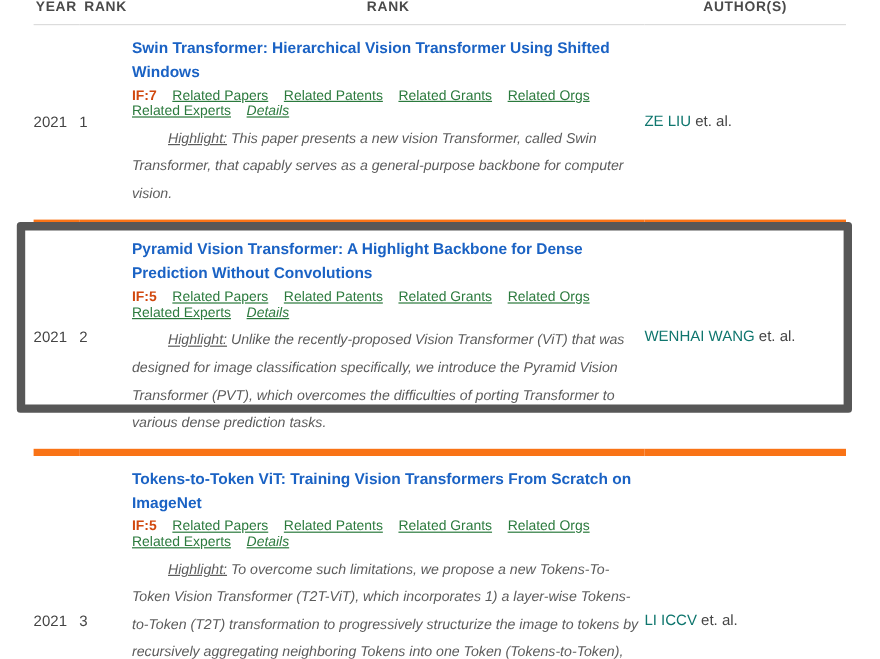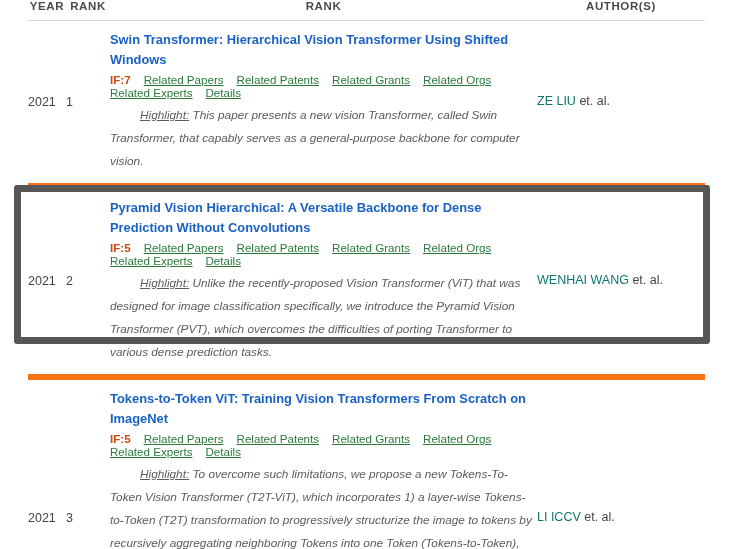--- a/index.html
+++ b/index.html
@@ -96,21 +96,21 @@
     margin-right: 13px;
     white-space: nowrap;
   }
   .meta-link {
     color: #2b7a3d;
     text-decoration: underline;
     margin-right: 13px;
     white-space: nowrap;
     font-size: 11.6px;
   }
-  .meta-link.details { color: #2b7a3d; }
+  .meta-link.details { color: #2b7a3d; font-style: italic; }
 
   .highlight {
     font-size: 11.8px;
     font-style: italic;
     color: #5b5b5b;
     line-height: 1.95;
     margin-top: 2px;
   }
   .highlight .hl-label {
     text-decoration: underline;
@@ -174,21 +174,21 @@
         </td>
         <td class="author">
           <a class="author-link" href="#">ZE LIU</a><span> et. al.</span>
         </td>
       </tr>
 
       <tr class="selected row-pad-sel">
         <td class="year">2021</td>
         <td class="rank">2</td>
         <td class="paper">
-          <a class="paper-title" href="#">Pyramid Vision Hierarchical: A Versatile Backbone for Dense Prediction Without Convolutions</a>
+          <a class="paper-title" href="#">Pyramid Vision Transformer: A Highlight Backbone for Dense Prediction Without Convolutions</a>
           <div class="links-row">
             <span class="if-badge">IF:5</span>
             <a class="meta-link" href="#">Related Papers</a>
             <a class="meta-link" href="#">Related Patents</a>
             <a class="meta-link" href="#">Related Grants</a>
             <a class="meta-link" href="#">Related Orgs</a>
             <a class="meta-link" href="#">Related Experts</a>
             <a class="meta-link details" href="#">Details</a>
           </div>
           <div class="highlight">

